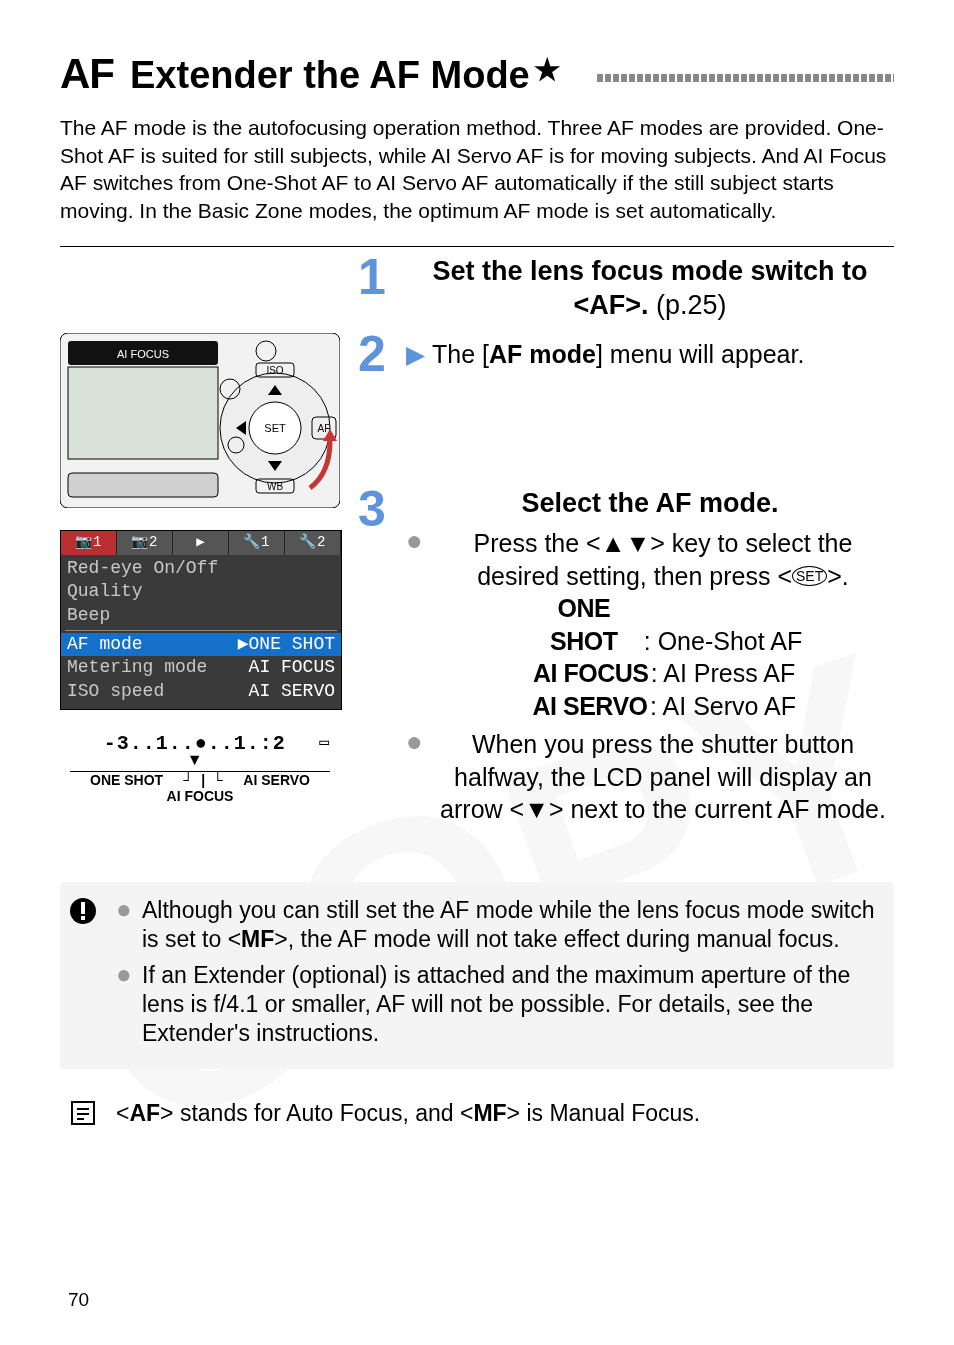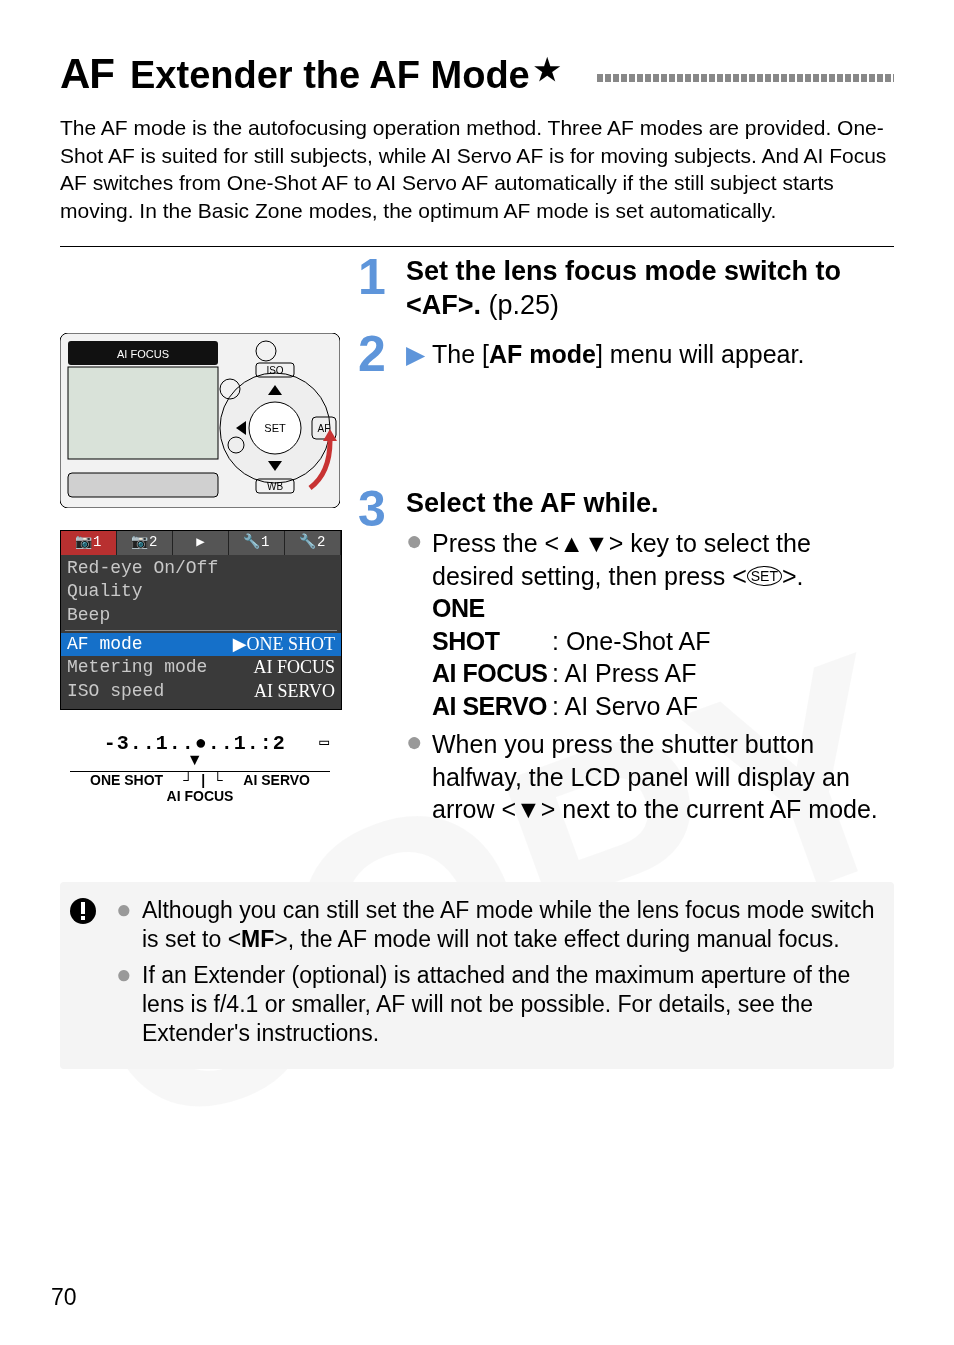--- a/index.html
+++ b/index.html
@@ -82,21 +82,21 @@
     margin-bottom: 10px;
   }
   .step .num {
     font-size: 50px;
     font-weight: 700;
     color: #5e95da;
     line-height: 0.9;
     width: 40px;
     flex: none;
   }
-  .step .body { flex: 1; }
+  .step .body { flex: 1; text-align: center; }
   .step .headline {
     font-size: 27px;
     font-weight: 700;
     line-height: 1.25;
   }
   .step .headline .normal { font-weight: 400; }
   .step ul {
     margin: 4px 0 0 0;
     padding: 0;
     list-style: none;
@@ -173,21 +173,21 @@
     display: flex;
     justify-content: space-between;
     padding: 1px 0;
   }
   .menu-body .sel {
     background: #1570c9;
     color: #fff;
     margin: 0 -6px;
     padding: 1px 6px;
   }
-  .menu-body .opt { color: #fff; font-family: Liberation Serif, serif; }
+  .menu-body .opt { color: #fff; }
   .menu-body hr {
     border: none;
     border-top: 1px solid #888;
     margin: 2px -2px;
   }
   .lcd {
     width: 260px;
     margin: 0 auto;
   }
   .lcd .ticks {
@@ -253,23 +253,23 @@
   }
   .note-box ul li .dot-bullet {
     color: #999;
     flex: none;
     width: 16px;
     font-size: 26px;
     line-height: 1;
   }
   .page-num {
     position: absolute;
-    left: 51px;
+    left: 68px;
     bottom: 34px;
-    font-size: 23px;
+    font-size: 19px;
   }
   .set-btn {
     display:inline-block;
     border:1px solid #000;
     border-radius:50%;
     font-size:14px;
     padding:0 3px;
     vertical-align: middle;
     position: relative;
     top:-2px;
@@ -411,21 +411,21 @@
               </li>
             </ul>
           </div>
         </div>
 
         <div style="height:100px"></div>
 
         <div class="step">
           <div class="num">3</div>
           <div class="body">
-            <div class="headline">Select the AF while.</div>
+            <div class="headline">Select the AF mode.</div>
             <ul class="sub">
               <li>
                 <span class="dot-bullet">●</span>
                 <span>
                   <span>Press the &lt;</span><span>▲▼</span><span>&gt; key to select the desired setting, then press &lt;</span><span class="set-btn">SET</span><span>&gt;.</span><br>
                   <span class="mono-label">ONE SHOT</span><span>: One-Shot AF</span><br>
                   <span class="mono-label">AI FOCUS</span><span>: AI Press AF</span><br>
                   <span class="mono-label">AI SERVO</span><span>: AI Servo AF</span>
                 </span>
               </li>
@@ -454,16 +454,31 @@
           <span class="dot-bullet">●</span>
           <span>Although you can still set the AF mode while the lens focus mode switch is set to &lt;<b>MF</b>&gt;, the AF mode will not take effect during manual focus.</span>
         </li>
         <li>
           <span class="dot-bullet">●</span>
           <span>If an Extender (optional) is attached and the maximum aperture of the lens is f/4.1 or smaller, AF will not be possible. For details, see the Extender's instructions.</span>
         </li>
       </ul>
     </div>
 
+    <div class="note-box plain">
+      <div class="icon">
+        <svg width="28" height="28" viewBox="0 0 28 28">
+          <rect x="3" y="3" width="22" height="22" fill="none" stroke="#000" stroke-width="2"></rect>
+          <line x1="8" y1="10" x2="20" y2="10" stroke="#000" stroke-width="2"></line>
+          <line x1="8" y1="15" x2="20" y2="15" stroke="#000" stroke-width="2"></line>
+          <line x1="8" y1="20" x2="15" y2="20" stroke="#000" stroke-width="2"></line>
+        </svg>
+      </div>
+      <ul>
+        <li>
+          <span>&lt;<b>AF</b>&gt; stands for Auto Focus, and &lt;<b>MF</b>&gt; is Manual Focus.</span>
+        </li>
+      </ul>
+    </div>
   </div>
 
   <div class="page-num">70</div>
 </div>
 
 </body></html>

